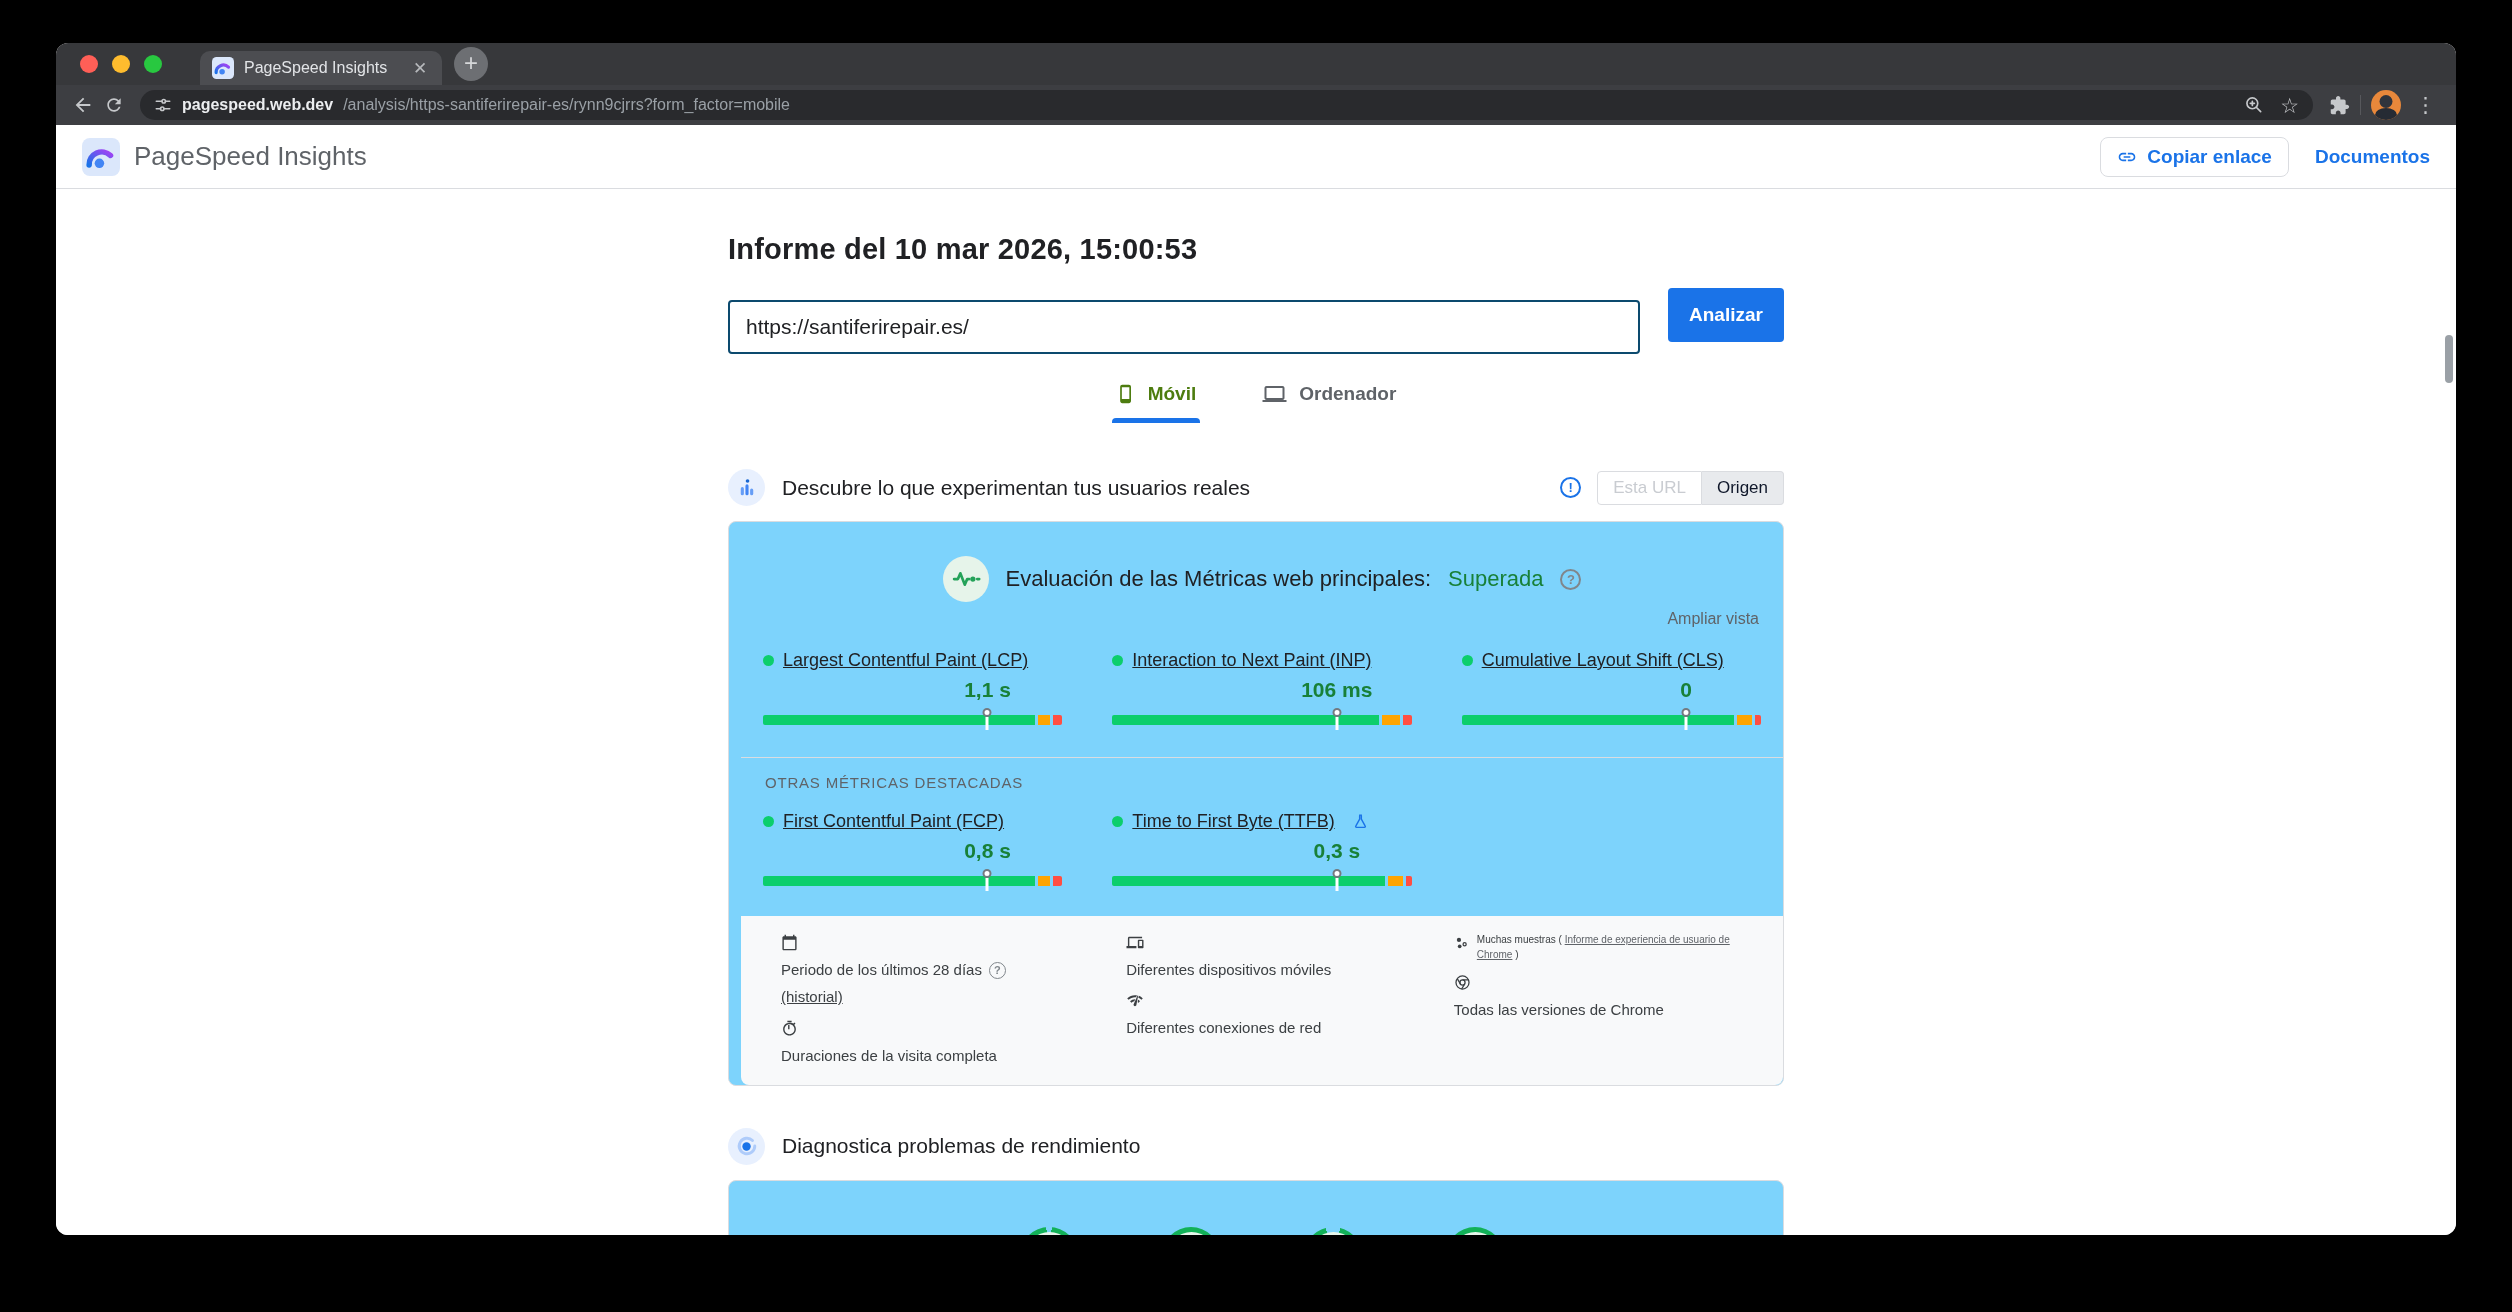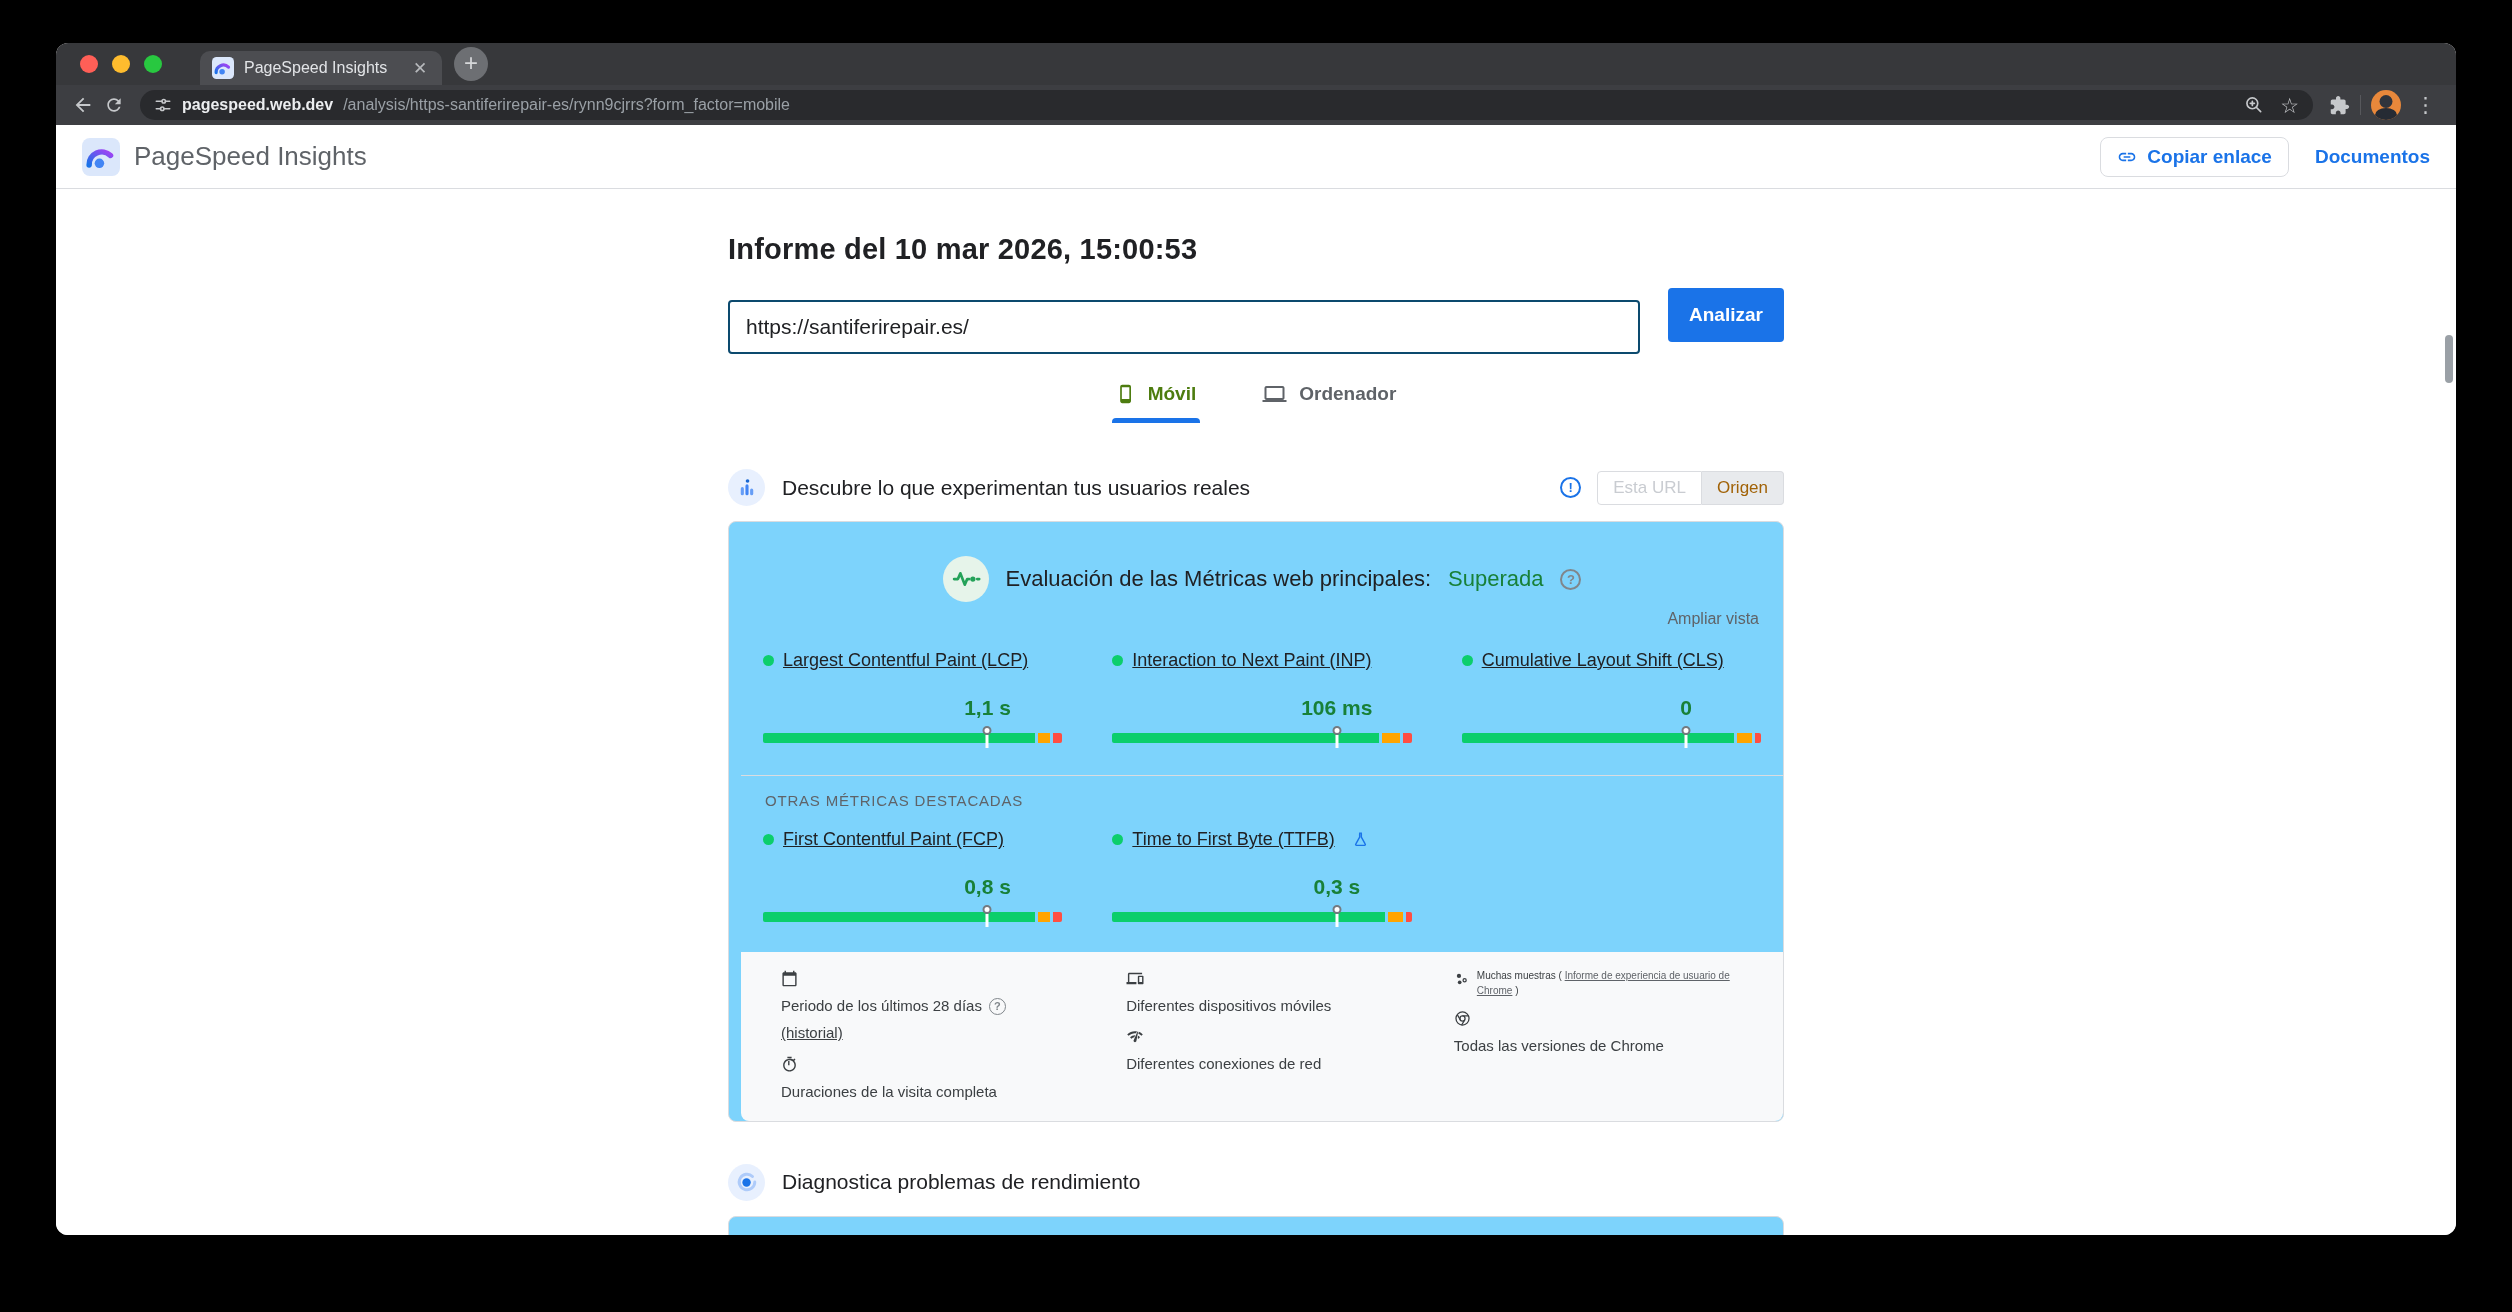--- a/index.html
+++ b/index.html
@@ -76,40 +76,40 @@
   .section-icon{width:37px;height:37px;border-radius:50%;display:flex;align-items:center;justify-content:center;flex:none;}
   .section-icon.blue{background:#e8f0fe;}
   .section-title{font-size:21px;color:#202124;margin-left:17px;}
   .head-controls{margin-left:auto;display:flex;align-items:center;}
   .info-icon{width:21px;height:21px;border:2px solid #1a73e8;border-radius:50%;color:#1a73e8;
     display:flex;align-items:center;justify-content:center;font-size:13px;font-weight:bold;margin-right:16px;}
   .info-icon::after{content:"!";}
   .toggle{display:flex;}
   .toggle-btn{height:34px;padding:0 15px;font-size:17px;border:1px solid #dadce0;display:flex;align-items:center;}
   .toggle-btn.disabled{background:#fff;color:#c9ccd1;border-radius:4px 0 0 4px;}
-  .toggle-btn.selected{background:#e8eaed;color:#a16207;border-left:none;border-radius:0 4px 4px 0;}
+  .toggle-btn.selected{background:#e8eaed;color:#0f172a;border-left:none;border-radius:0 4px 4px 0;}
 
   .card{margin-top:15px;border:1px solid #dadce0;border-radius:8px;background:#7dd3fc;padding-left:12px;}
 
   .cwv-head{padding-top:34px;display:flex;justify-content:center;align-items:center;gap:17px;}
   .cwv-icon{width:46px;height:46px;border-radius:50%;background:#e6f4ea;display:flex;align-items:center;justify-content:center;}
   .cwv-text{font-size:22px;color:#202124;}
   .cwv-pass{font-size:22px;color:#188038;}
   .qicon{width:21px;height:21px;border:2px solid #80868b;border-radius:50%;color:#80868b;
     display:flex;align-items:center;justify-content:center;font-size:13px;font-weight:bold;flex:none;}
   .qicon::after{content:"?";}
   .qicon.small{width:17px;height:17px;border-width:1.5px;font-size:11px;}
 
   .expand-link{text-align:right;padding:0 24px;margin-top:8px;font-size:16px;color:#5f6368;}
 
   .metrics-grid{padding:0 22px;margin-top:22px;display:grid;grid-template-columns:repeat(3,1fr);column-gap:50px;}
   .metric-label{display:flex;align-items:center;gap:9px;}
   .dot{width:11px;height:11px;border-radius:50%;background:#0cce6b;flex:none;}
   .metric-link{font-size:18px;color:#202124;text-decoration:underline;}
-  .track{position:relative;height:56px;margin-top:18px;}
+  .track{position:relative;height:56px;margin-top:0;}
   .metric-value{position:absolute;bottom:25px;transform:translateX(-50%);font-size:21px;
     font-weight:bold;color:#188038;white-space:nowrap;}
   .bar{position:absolute;left:0;right:0;bottom:2px;height:10px;display:flex;}
   .seg{height:100%;flex:none;}
   .seg.green{background:#0cce6b;border-radius:2px 0 0 2px;}
   .seg.orange{background:#ffa400;margin-left:3px;}
   .seg.red{background:#ff4e42;margin-left:3px;border-radius:0 2px 2px 0;}
   .marker{position:absolute;bottom:-3px;transform:translateX(-50%);display:flex;flex-direction:column;align-items:center;z-index:2;}
   .marker-head{width:9px;height:9px;border:2px solid #747a80;border-radius:50%;background:#fff;}
   .marker-stem{width:3px;height:13px;background:#fff;}

